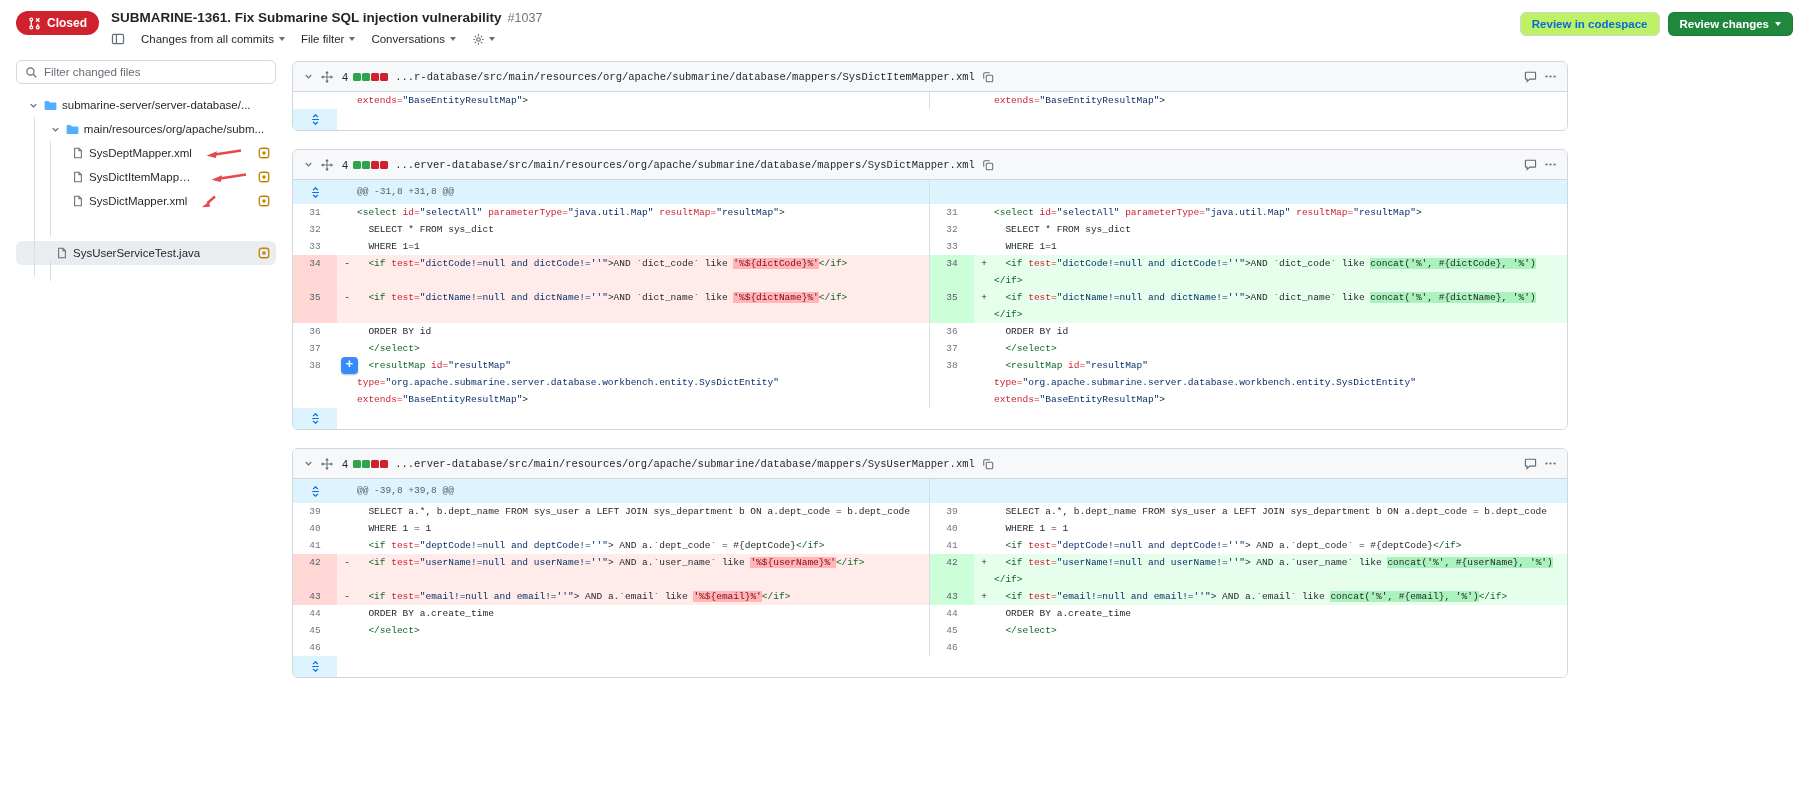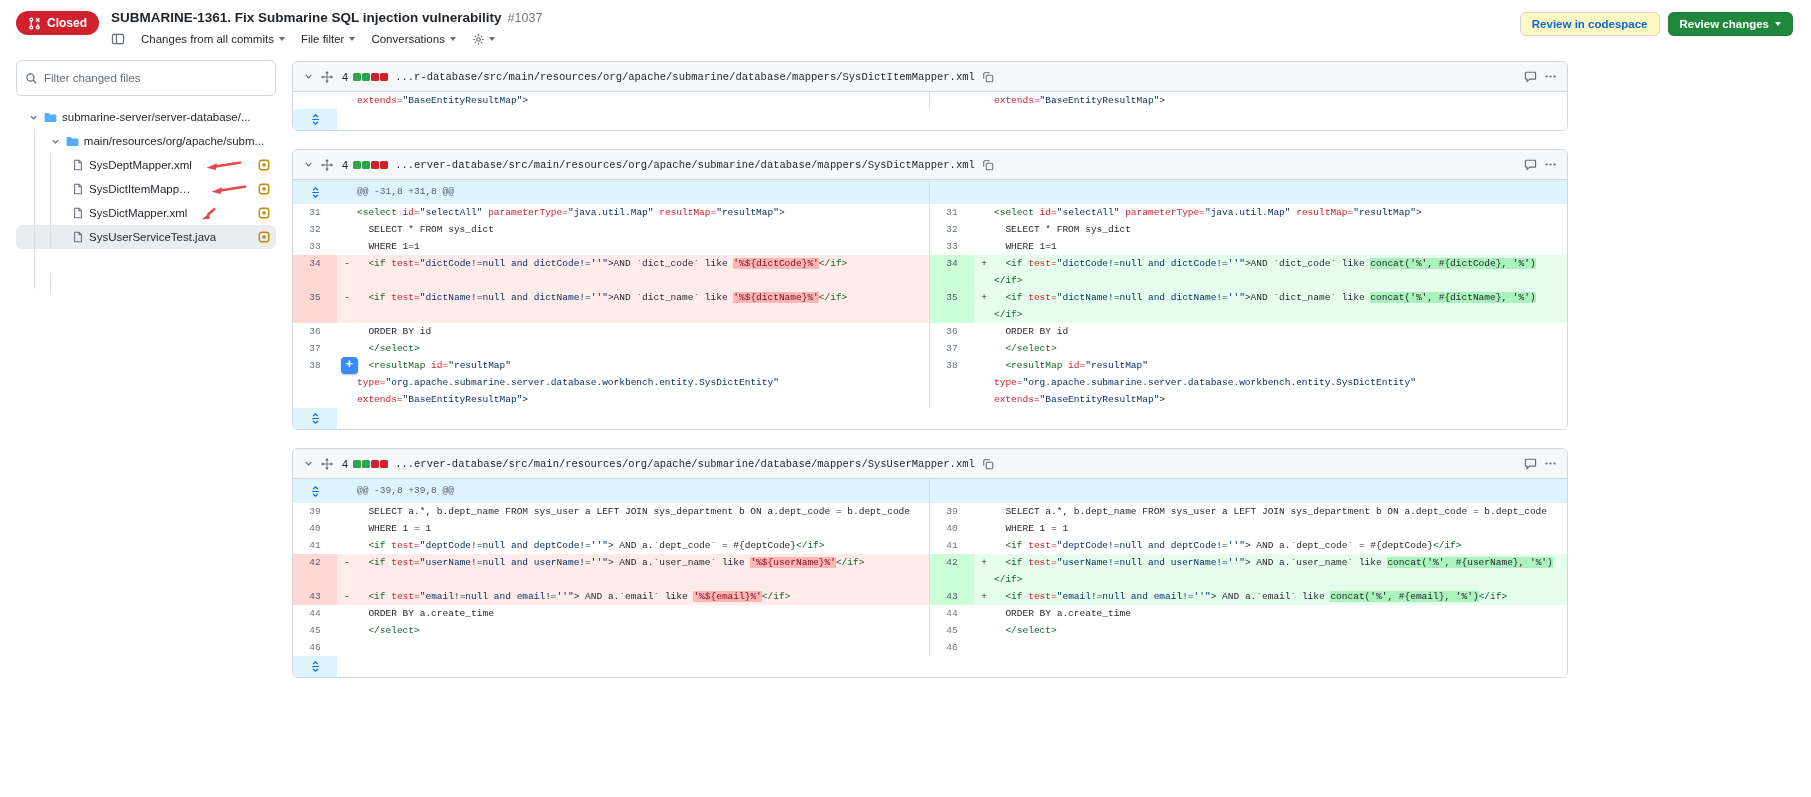--- a/index.html
+++ b/index.html
@@ -12,26 +12,26 @@
   .badge{display:inline-flex;align-items:center;gap:6px;background:#cf222e;color:#fff;border-radius:999px;padding:5px 12px;font-weight:700;font-size:12px;margin-top:1px}
   .title-row{display:flex;gap:6px;align-items:baseline}
   h1{font-size:13.5px;font-weight:700;color:#1f2328}
   .pr-num{color:#737373;font-size:12.5px;font-weight:400}
   .toolbar{display:flex;align-items:center;gap:16px;margin-top:7px;color:#24292f}
   .tb-item{display:flex;align-items:center;gap:5px;cursor:pointer;font-size:11.5px}
   .caret{width:0;height:0;border-left:3.5px solid transparent;border-right:3.5px solid transparent;border-top:4px solid #656d76;display:inline-block}
   .caret.white{border-top-color:#fff}
   .hdr-right{display:flex;gap:8px;margin-top:2px}
   .btn{border:1px solid #d0d7de;border-radius:6px;padding:5px 11px;font-size:11.5px;font-weight:600;cursor:pointer;font-family:inherit;background:#f6f8fa}
-  .btn.codespace{background:#fef9c3;color:#0969da}
+  .btn.codespace{background:#bef264;color:#0969da}
   .btn.primary{background:#1f883d;border-color:rgba(27,31,36,.15);color:#fff;display:inline-flex;align-items:center;gap:6px}
   
   .body-row{display:flex;align-items:flex-start}
   aside{width:292px;flex:none;padding:4px 16px 0 16px}
-  .filter-box{display:flex;align-items:center;gap:6px;border:1px solid #d0d7de;border-radius:6px;padding:0 8px;height:36px;background:#fff}
+  .filter-box{display:flex;align-items:center;gap:6px;border:1px solid #d0d7de;border-radius:6px;padding:0 8px;height:24px;background:#fff}
   .filter-box input{border:none;outline:none;width:100%;font-size:11.5px;color:#24292f;font-family:inherit}
   .filter-box input::placeholder{color:#656d76}
   .tree{position:relative;margin-top:9px}
   .tree-row{display:flex;align-items:center;gap:5px;height:24px;border-radius:6px;cursor:pointer;position:relative;padding-right:6px}
   .tree-row.sel{background:rgba(208,215,222,.45)}
   .tree-label{white-space:nowrap;overflow:hidden;text-overflow:ellipsis;color:#1f2328}
   .tree-row .arrow{margin-left:6px}
   .spacer{flex:1}
   .guide{position:absolute;width:1px;background:#d8dee4;z-index:0}
   
@@ -227,21 +227,21 @@
             </svg>
           </span>
           <span class="spacer"></span>
           <span class="icn">
             <svg width="12" height="12" viewBox="0 0 16 16">
               <rect x="1.7" y="1.7" width="12.6" height="12.6" rx="3" fill="none" stroke="#bf8700" stroke-width="1.8"></rect>
               <circle cx="8" cy="8" r="2.3" fill="#bf8700"></circle>
             </svg>
           </span>
         </div>
-        <div class="tree-row sel" style="padding-left: 56px;">
+        <div class="tree-row sel" style="padding-left: 40px; margin-top: 28px;">
           <span class="icn">
             <svg width="12" height="12" viewBox="0 0 16 16">
               <path d="M3.5 1.75h5.8l3.2 3.2v9.3H3.5z" fill="none" stroke="#656d76" stroke-width="1.4"></path>
               <path d="M9.2 1.9v3.2h3.2" fill="none" stroke="#656d76" stroke-width="1.4"></path>
             </svg>
           </span>
           <span class="tree-label">SysUserServiceTest.java</span>
           <span class="spacer"></span>
           <span class="icn">
             <svg width="12" height="12" viewBox="0 0 16 16">

